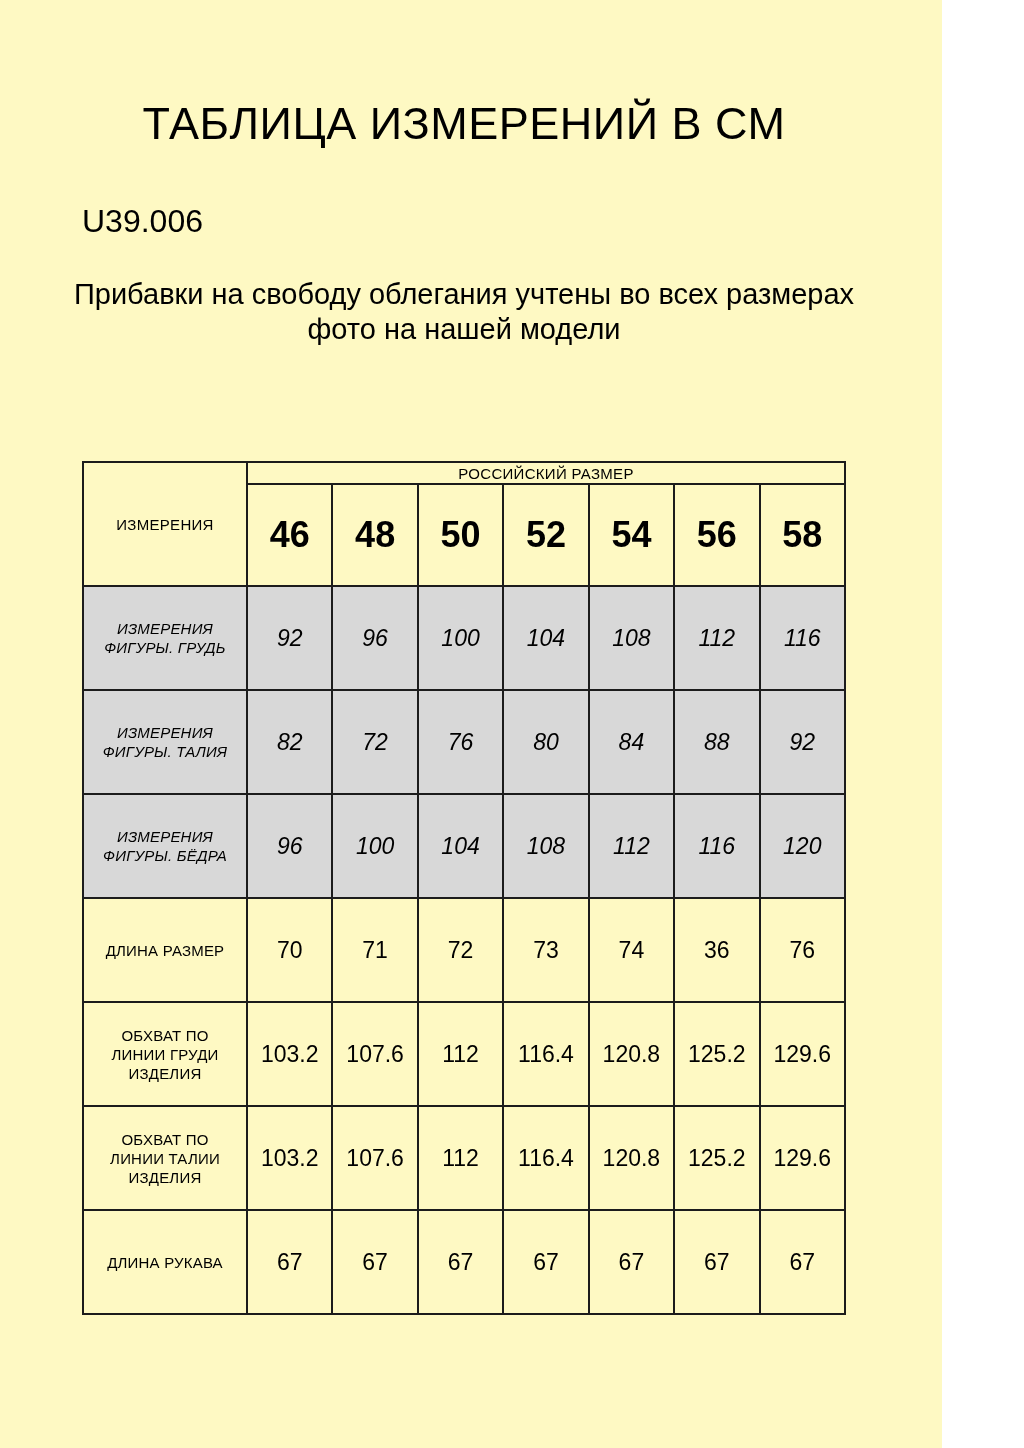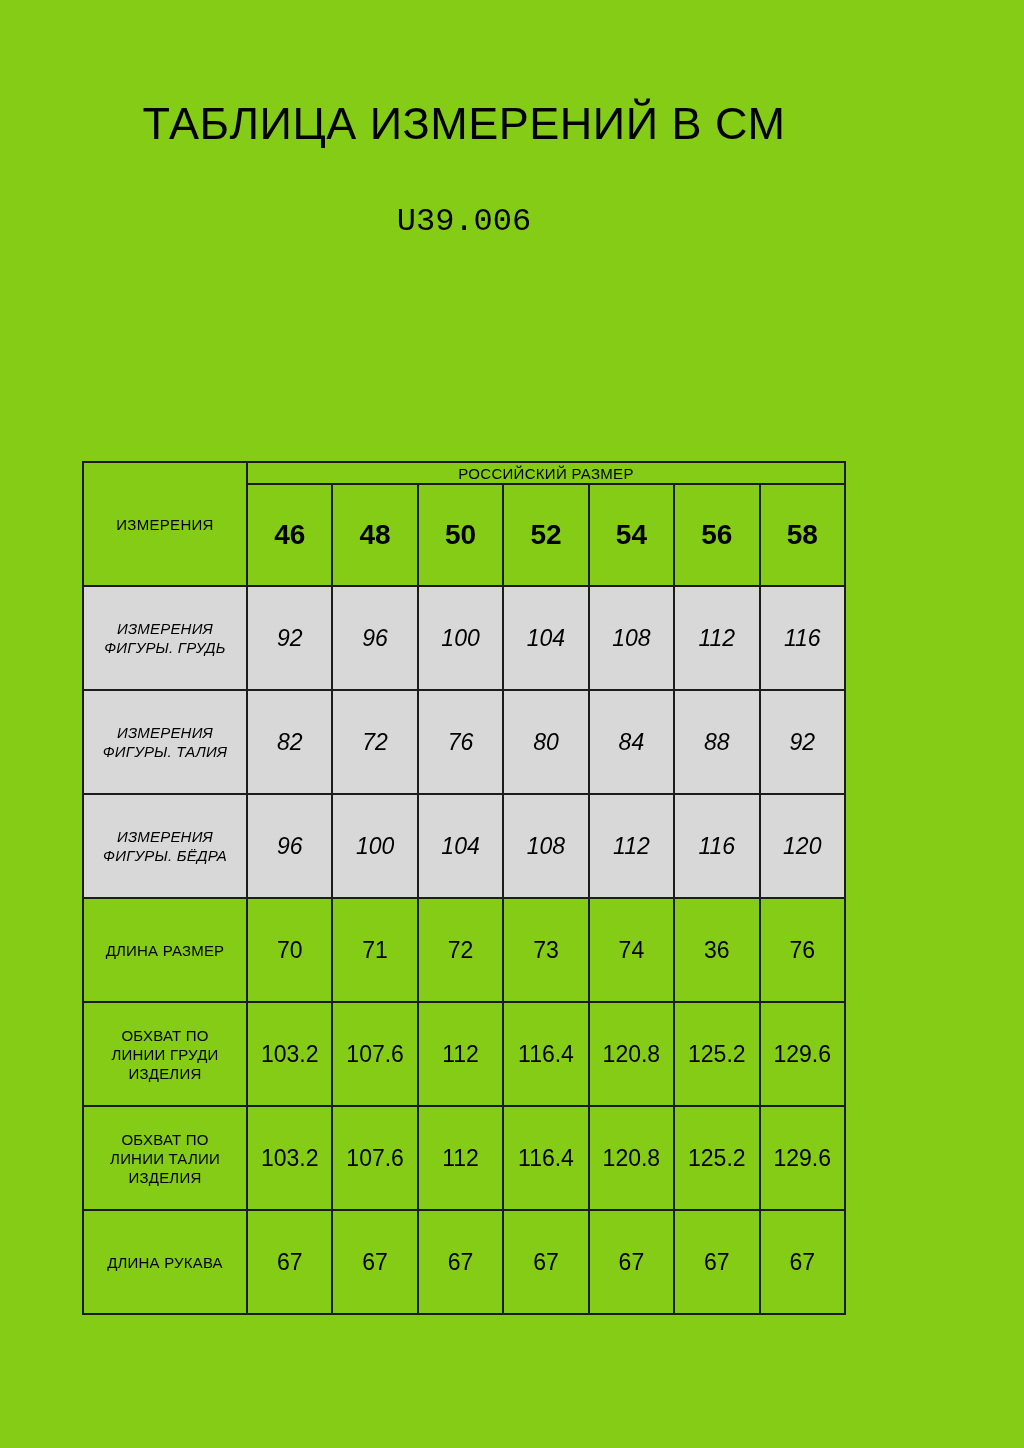--- a/index.html
+++ b/index.html
@@ -2,23 +2,23 @@
 <html style="--shaded-bg: #d8d8d8;"><head>
 <meta charset="utf-8">
 <style>
   html, body {
     margin: 0;
     padding: 0;
     background: #ffffff;
   }
   .page {
     position: relative;
-    width: 1024px;
+    width: 942px;
     height: 1448px;
-    background: #84cc16;
+    background: #fef9c3;
     color: #000000;
     font-family: "Liberation Sans", sans-serif;
     overflow: hidden;
   }
   .page-title {
     position: absolute;
     top: 98px;
     left: 82px;
     width: 764px;
     margin: 0;
@@ -26,24 +26,23 @@
     font-size: 45px;
     font-weight: 400;
     letter-spacing: 0.5px;
     white-space: nowrap;
   }
   .product-code {
     position: absolute;
     top: 203px;
     left: 82px;
     width: 764px;
-    text-align: center;
+    text-align: left;
     font-size: 32px;
     font-weight: 400;
-    font-family: Liberation Mono, monospace;
   }
   .fit-note {
     position: absolute;
     top: 277px;
     left: 52px;
     width: 824px;
     text-align: center;
     font-size: 29px;
     line-height: 35px;
     font-weight: 400;
@@ -69,21 +68,21 @@
     letter-spacing: 0.3px;
   }
   tr.group-row td.group {
     height: 20px;
     font-size: 15px;
     letter-spacing: 0.3px;
     text-align: center;
   }
   tr.sizes-row td {
     height: 100px;
-    font-size: 28px;
+    font-size: 36px;
     font-weight: 700;
   }
   tr.data-row td {
     height: 102px;
   }
   tr.data-row td.row-label {
     font-size: 15px;
     line-height: 19px;
     white-space: pre-line;
     letter-spacing: 0.2px;
@@ -99,20 +98,22 @@
 </head>
 <body>
 
 <div class="page">
 
   <h1 class="page-title">ТАБЛИЦА ИЗМЕРЕНИЙ В СМ</h1>
 
   <div class="product-code">U39.006</div>
 
   <div class="fit-note">
+    <div>Прибавки на свободу облегания учтены во всех размерах</div>
+    <div>фото на нашей модели</div>
   </div>
 
   <table class="meas">
     <tbody>
       <tr class="group-row">
         <td class="corner" rowspan="2">ИЗМЕРЕНИЯ</td>
         <td class="group" colspan="7">РОССИЙСКИЙ РАЗМЕР</td>
       </tr>
       <tr class="sizes-row">
         <td>46</td>

